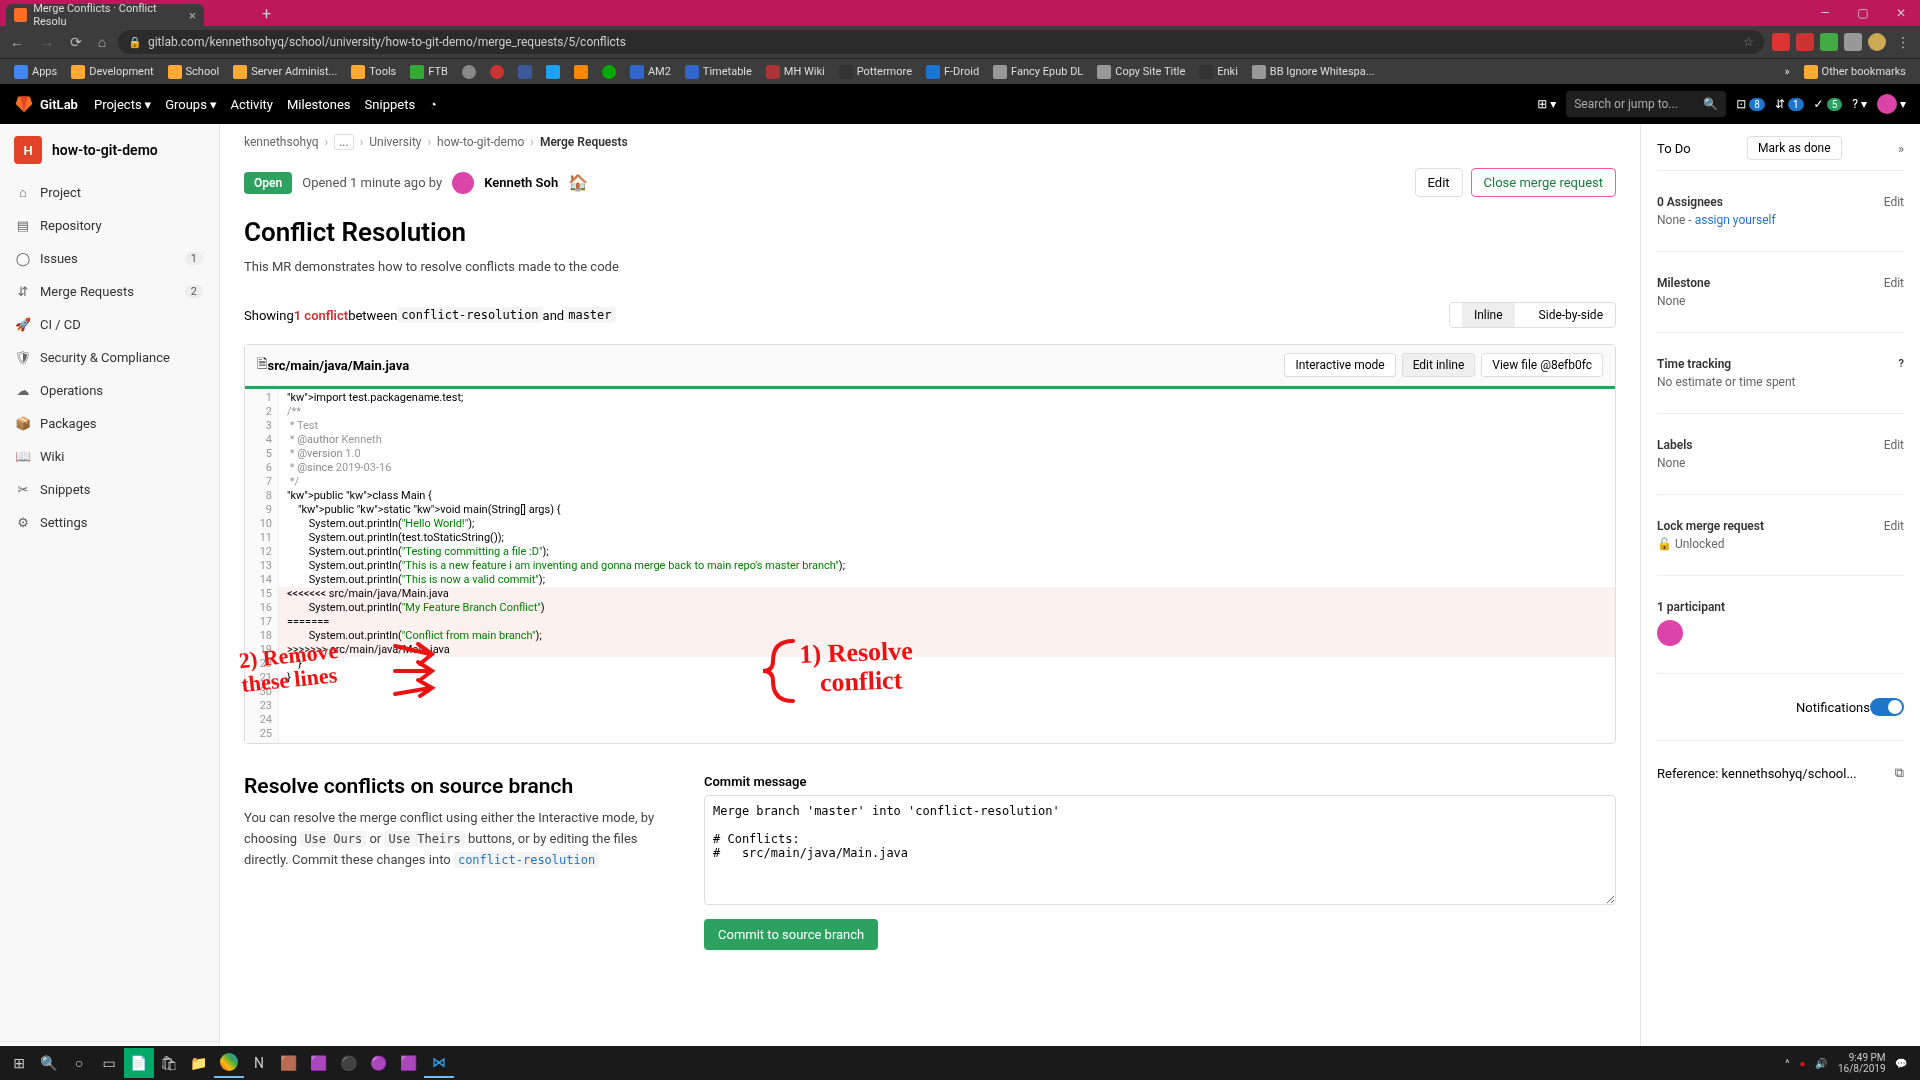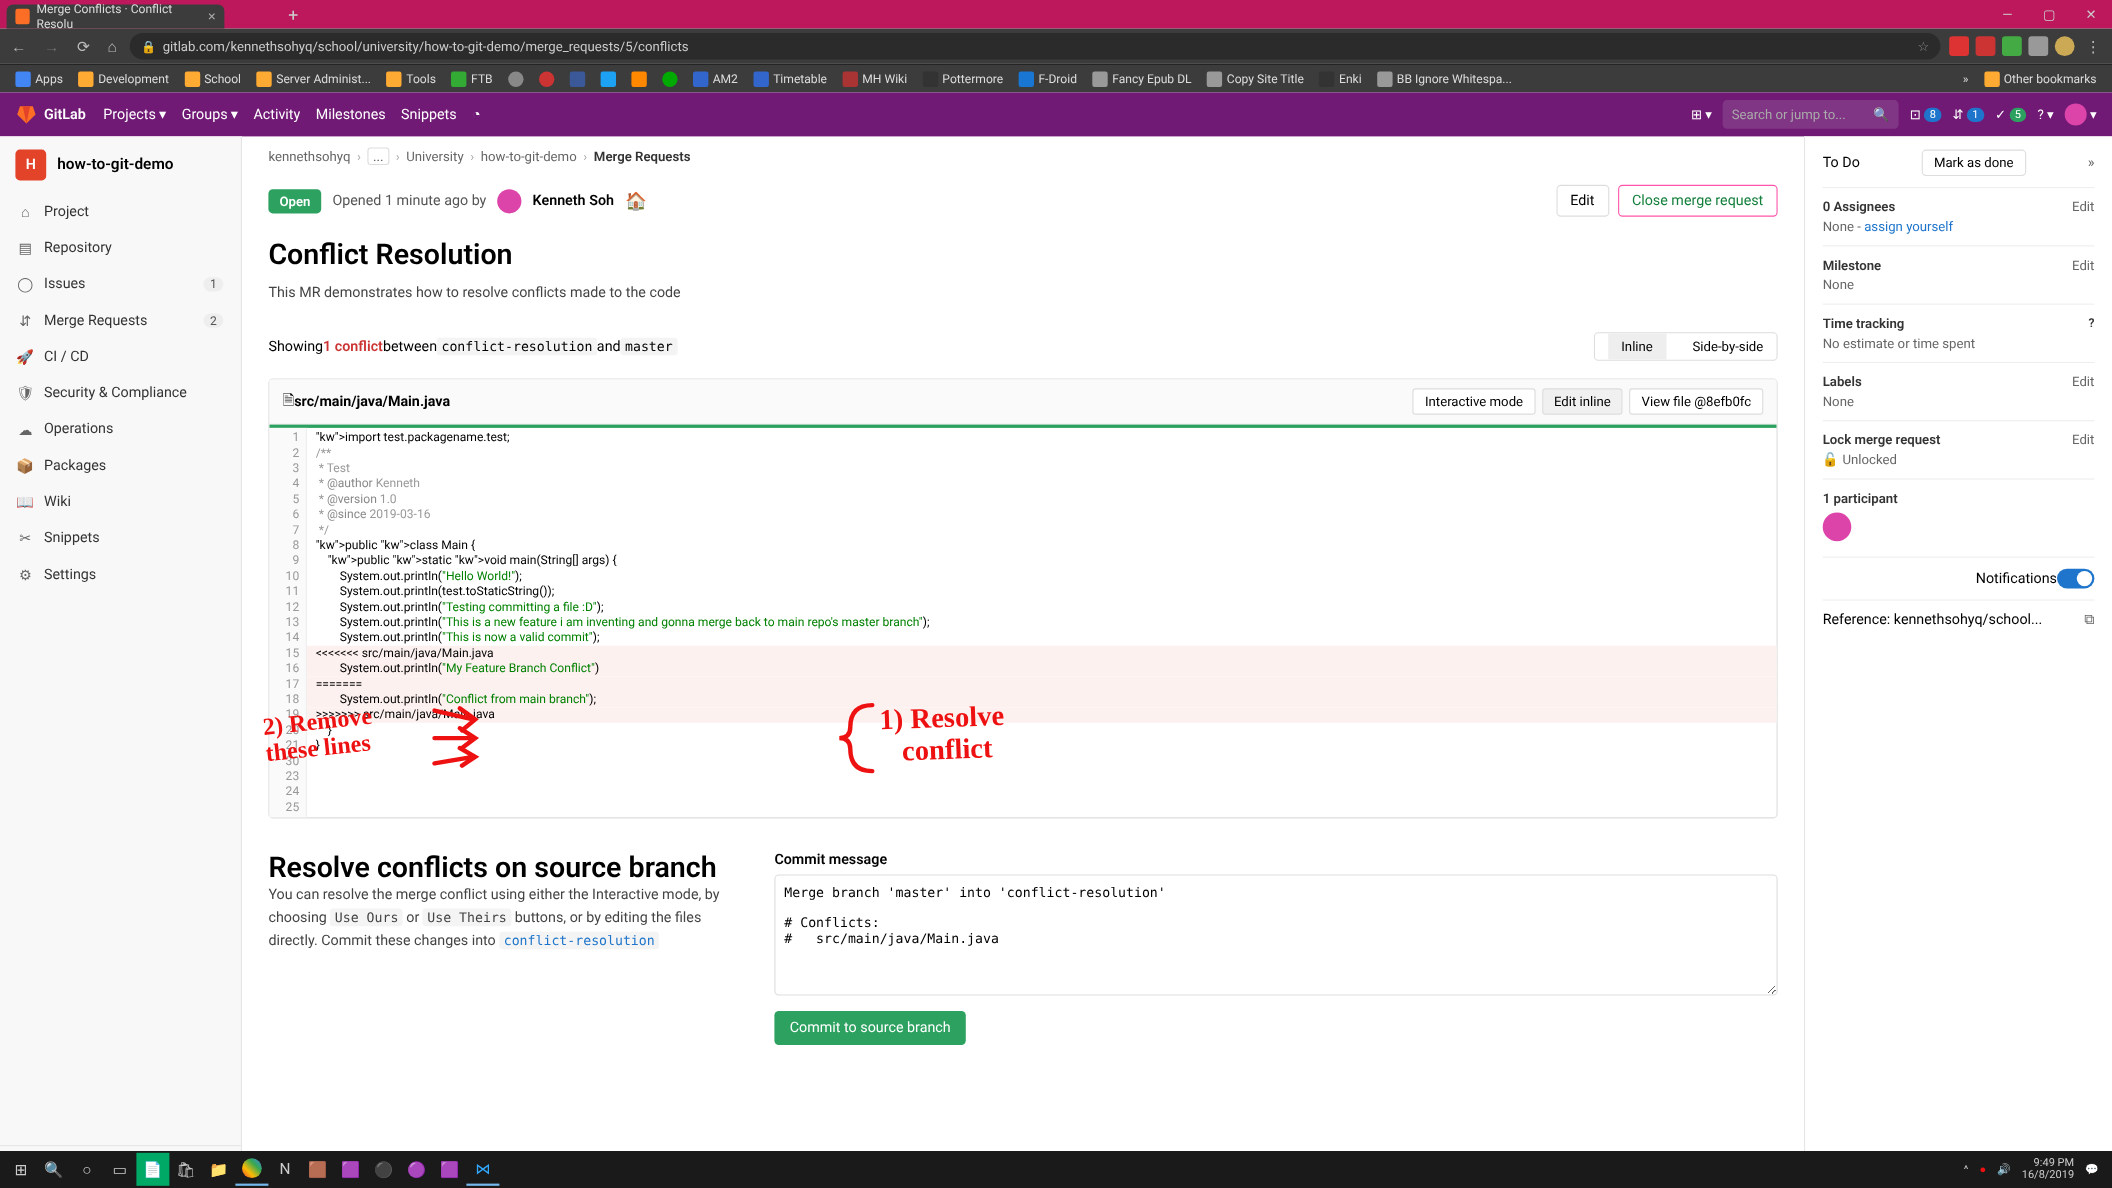--- a/index.html
+++ b/index.html
@@ -19,21 +19,21 @@
 .url-box { flex: 1; background: #2b2b2b; border-radius: 14px; height: 24px; display: flex; align-items: center; padding: 0 10px; color: #ccc; font-size: 12px; }
 .url-lock { color: #8a8; margin-right: 6px; font-size: 11px;}
 .ext-icons { display: flex; gap: 6px; align-items: center; }
 .ext-ico { width: 18px; height: 18px; border-radius: 3px; }
 
 .bookmarks { background: #3c3c3c; height: 26px; display: flex; align-items: center; gap: 2px; padding: 0 8px; border-top: 1px solid #222; }
 .bm-item { color: #ddd; font-size: 11px; display: flex; align-items: center; gap: 4px; padding: 2px 6px; white-space: nowrap; }
 .bm-ico { width: 14px; height: 14px; border-radius: 2px; }
 
 
-.gl-header { background: #701a75; height: 40px; display: flex; align-items: center; padding: 0 14px; gap: 16px; color: #fff; font-size: 13px; }
+.gl-header { background: #000000; height: 40px; display: flex; align-items: center; padding: 0 14px; gap: 16px; color: #fff; font-size: 13px; }
 .gl-logo { display: flex; align-items: center; gap: 6px; font-weight: 600; }
 .gl-logo-ico { width: 20px; height: 20px; }
 .gl-nav { display: flex; gap: 14px; }
 .gl-nav-item { color: #fff; cursor: pointer; display:flex; align-items:center; gap:3px;}
 .gl-right { margin-left: auto; display: flex; align-items: center; gap: 10px; }
 .gl-search { background: rgba(255,255,255,0.12); border-radius: 4px; height: 26px; width: 160px; display: flex; align-items: center; padding: 0 8px; font-size: 12px; color: #aaa; }
 .gl-badge { background: #1f75cb; color: #fff; border-radius: 8px; font-size: 10px; padding: 1px 5px; }
 .gl-iconbtn { color:#fff; display:flex; align-items:center; gap:3px; font-size:12px;}
 
 
@@ -83,32 +83,32 @@
 .gutter { background: #fafafa; color: #999; text-align: right; padding: 2px 6px 2px 2px; user-select:none; width:34px; border-right:1px solid #eee;}
 .code-lines { flex:1; padding: 2px 0; position:relative;}
 .cl { padding: 0 8px; white-space: pre; }
 .cl.conflict { background: #fdf1f0; }
 .str { color: #008000; }
 .cmt { color: #999; }
 .ann { color: #888; }
 
 .resolve-section { display:flex; gap:40px; padding: 10px 24px 40px;}
 .resolve-left { flex: 0 0 420px;}
-.resolve-title { font-size: 26px; font-weight: 600; margin-bottom: 0;}
+.resolve-title { font-size: 21px; font-weight: 600; margin-bottom: 10px;}
 .resolve-text { font-size: 13px; color:#444; line-height:1.6;}
 .resolve-right { flex:1;}
 .commit-label { font-size:13px; font-weight:600; margin-bottom:6px;}
 .commit-box { width:100%; border:1px solid #ddd; border-radius:4px; padding:8px; font-family:monospace; font-size:12px; height:110px; resize:vertical;}
 .commit-btn { background:#2da160; color:#fff; border:none; padding:8px 14px; border-radius:4px; font-size:13px; margin-top:10px;}
 
 
 .rsidebar { width: 280px; border-left: 1px solid #e5e5e5; padding: 12px 16px; font-size: 13px; background:#fff;}
 .rs-top { display:flex; justify-content:space-between; align-items:center; margin-bottom:10px;}
 .rs-btn-outline { border:1px solid #ddd; padding:4px 10px; border-radius:4px; font-size:12px; background:#fff;}
-.rs-block { padding: 10px 0; border-top:1px solid #eee;}
+.rs-block { padding: 24px 0; border-top:1px solid #eee;}
 .rs-block:first-of-type { border-top:none;}
 .rs-label { display:flex; justify-content:space-between; font-weight:600; font-size:12px; color:#333;}
 .rs-edit { color:#666; font-size:12px; font-weight:400; cursor:pointer;}
 .rs-val { color:#666; font-size:12px; margin-top:4px;}
 .rs-link { color:#1f75cb; }
 .toggle { width:34px; height:18px; background:#1f75cb; border-radius:9px; position:relative;}
 .toggle::after { content:''; position:absolute; right:2px; top:2px; width:14px; height:14px; background:#fff; border-radius:50%;}
 
 
 .annot { position:absolute; pointer-events:none; font-family: "Comic Sans MS", cursive; color:#e11; font-weight:700; z-index:50;}

